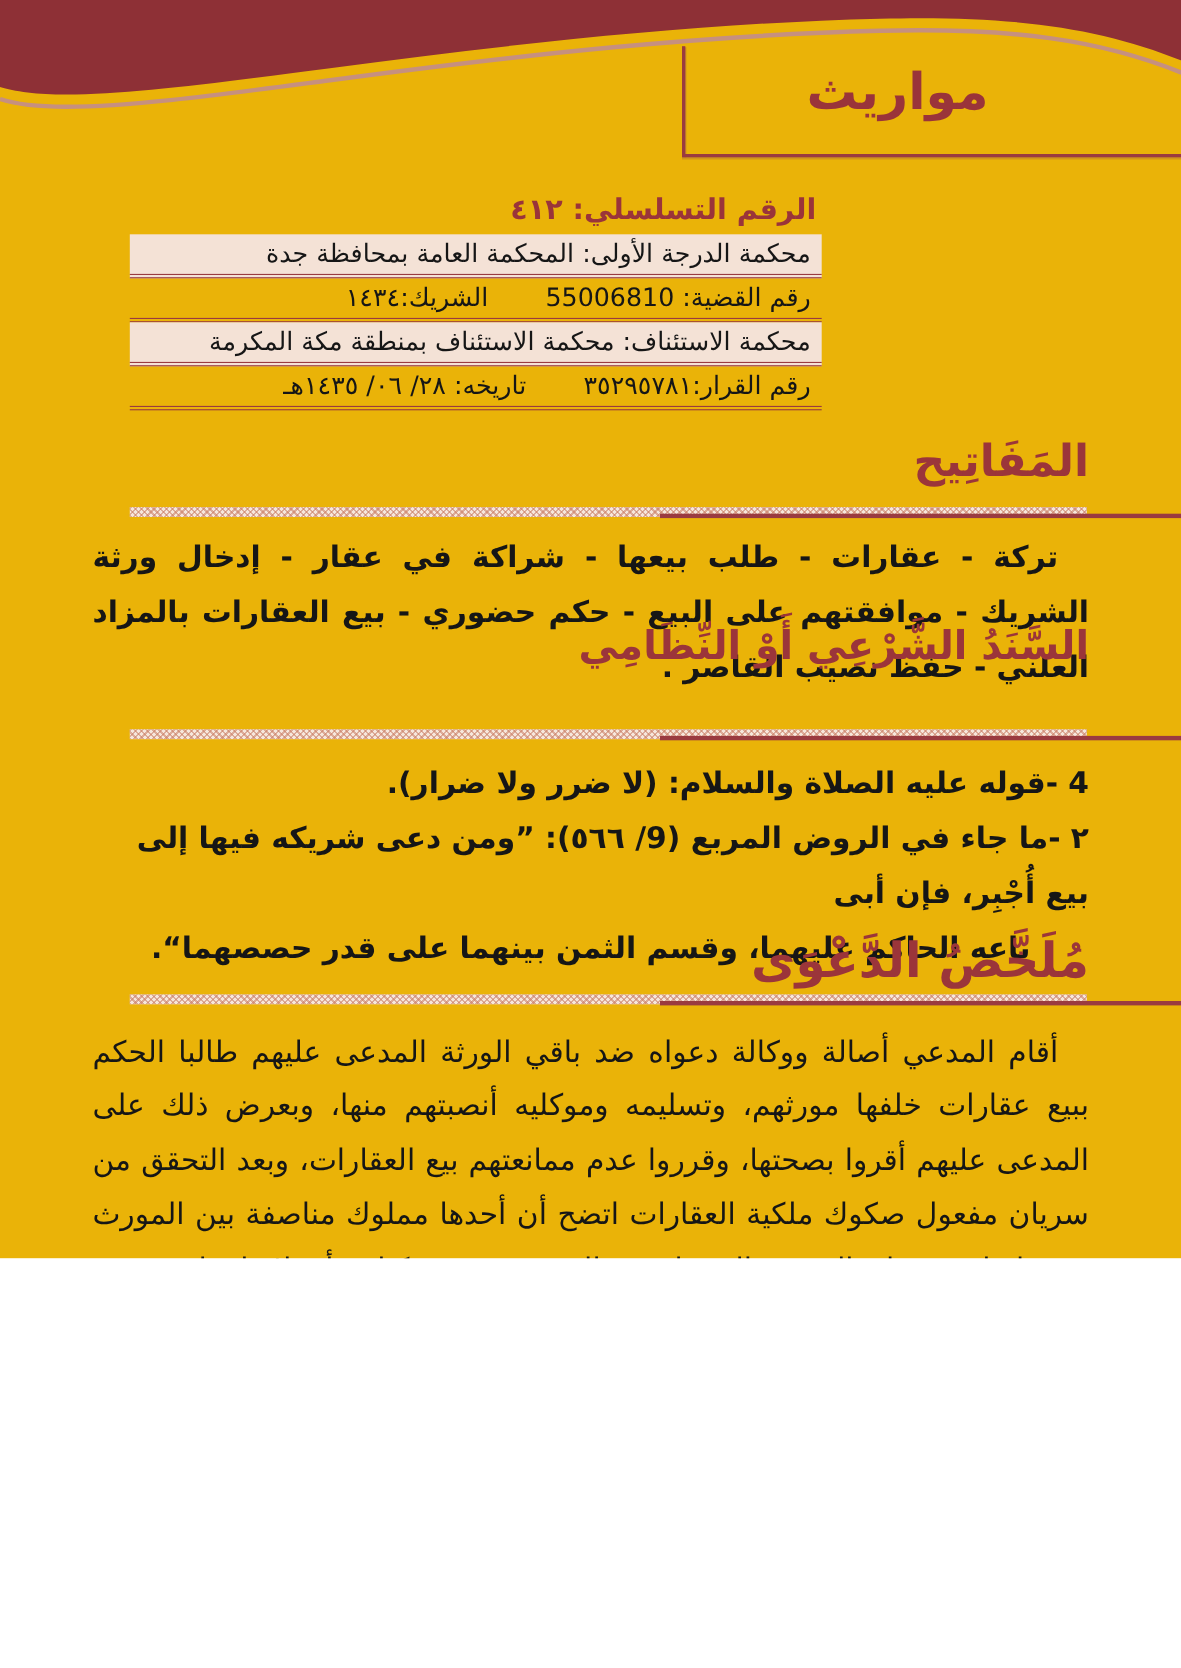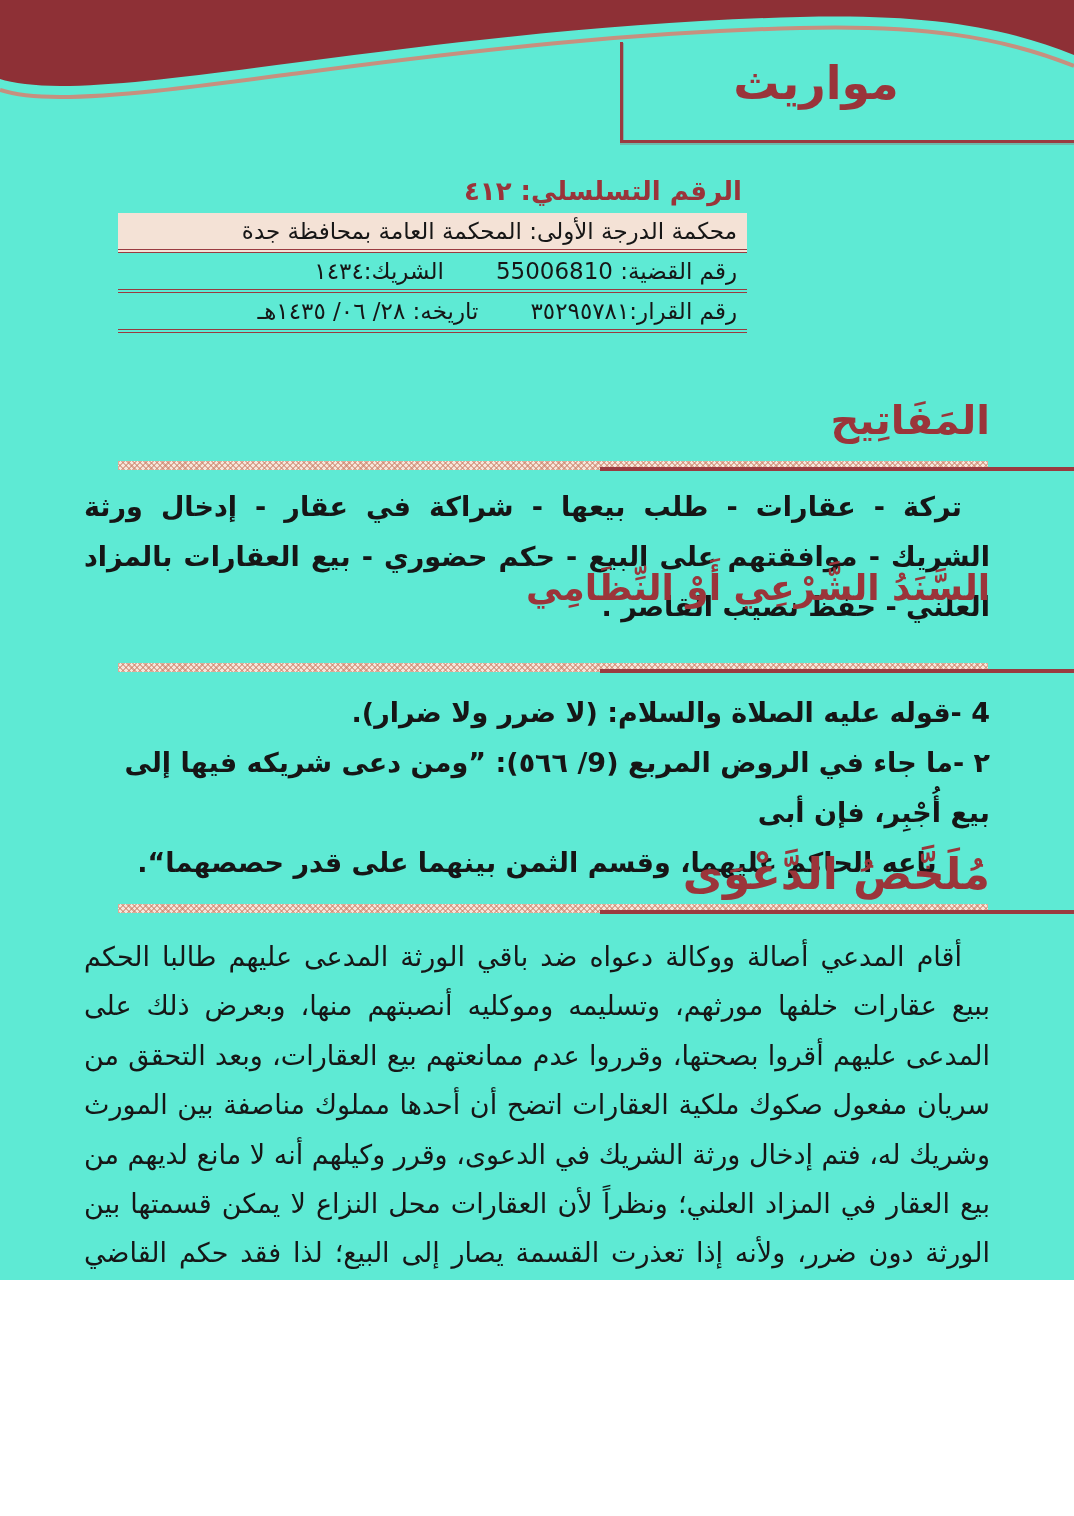--- a/index.html
+++ b/index.html
@@ -1,22 +1,22 @@
 <!DOCTYPE html>
 <html lang="ar" dir="rtl"><head>
 <meta charset="utf-8">
 <style>
   * { margin:0; padding:0; box-sizing:border-box; }
   html,body { background:#ffffff; }
   body { font-family:"DejaVu Sans", sans-serif; }
   .page {
     position:relative;
-    width:1074px; height:1280px;
+    width:1074px; height:1144px;
     margin:0 auto;
-    background:#5eead4;
+    background:#eab308;
     overflow:hidden;
     direction:rtl;
   }
   
   .wave-svg { position:absolute; top:0; left:0; width:1074px; height:125px; }
   
   .title-vline {
     position:absolute; left:620px; top:42px; width:3px; height:100px;
     background:#9A3B40; box-shadow:1px 1px 0 rgba(150,80,80,.35);
   }
@@ -109,20 +109,23 @@
   <div class="serial">الرقم التسلسلي: ٤١٢</div>
 
   <div class="case-table">
     <div class="case-row shaded">
       <span>محكمة الدرجة الأولى: المحكمة العامة بمحافظة جدة</span>
     </div>
     <div class="case-row">
       <span>رقم القضية: 55006810</span>
       <span>الشريك:١٤٣٤</span>
     </div>
+    <div class="case-row shaded">
+      <span>محكمة الاستئناف: محكمة الاستئناف بمنطقة مكة المكرمة</span>
+    </div>
     <div class="case-row">
       <span>رقم القرار:٣٥٢٩٥٧٨١</span>
       <span>تاريخه: ٢٨/ ٠٦/ ١٤٣٥هـ</span>
     </div>
   </div>
 
   <div class="sec-heading h-keys">المَفَاتِيح</div>
   <div class="rule r1">
     <div class="band"></div>
     <div class="solid"></div>

